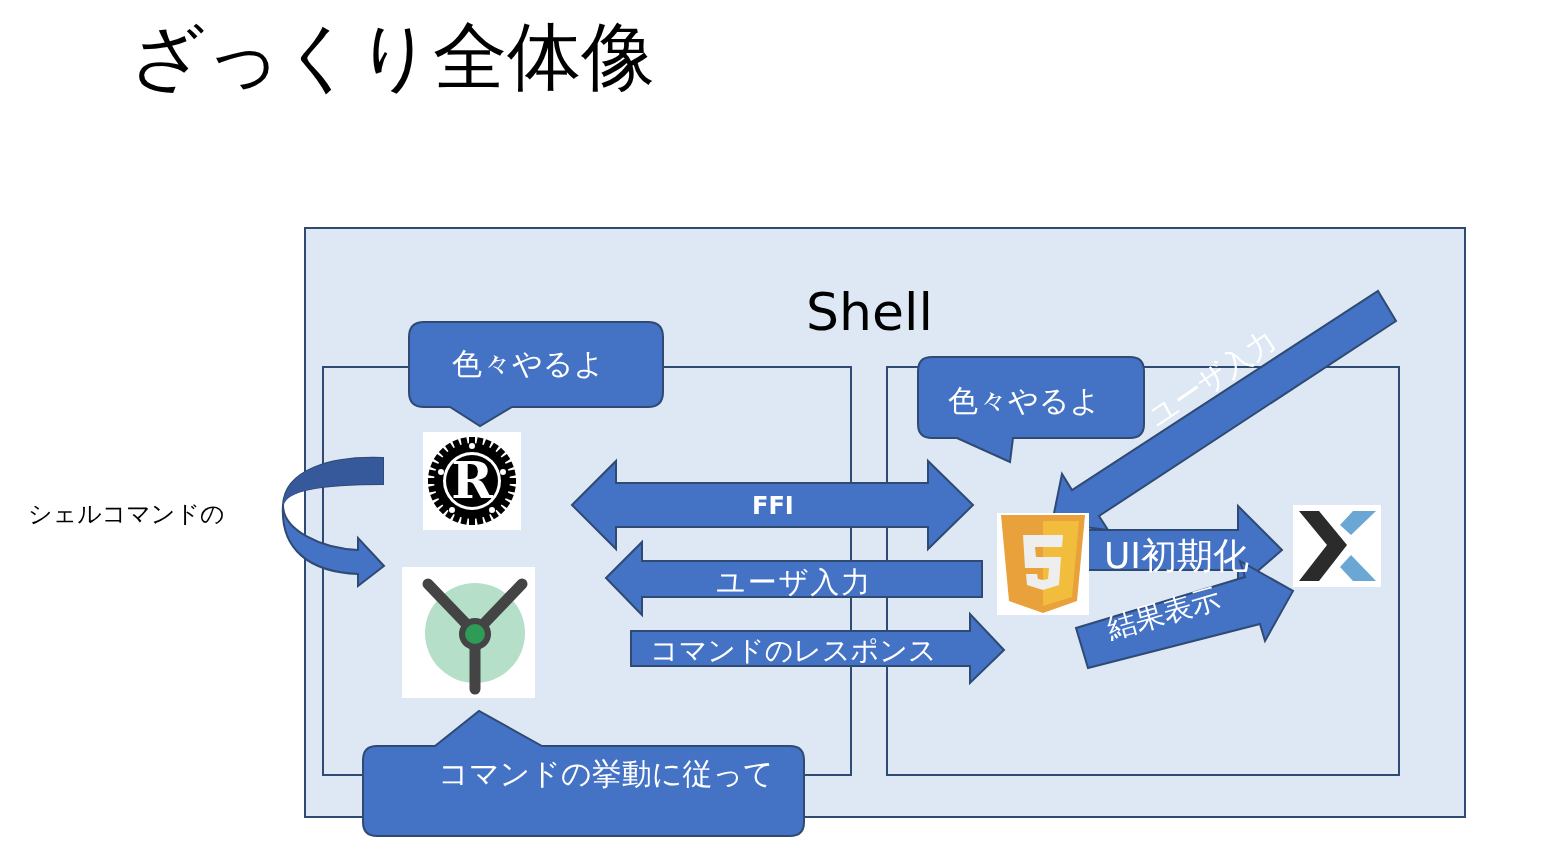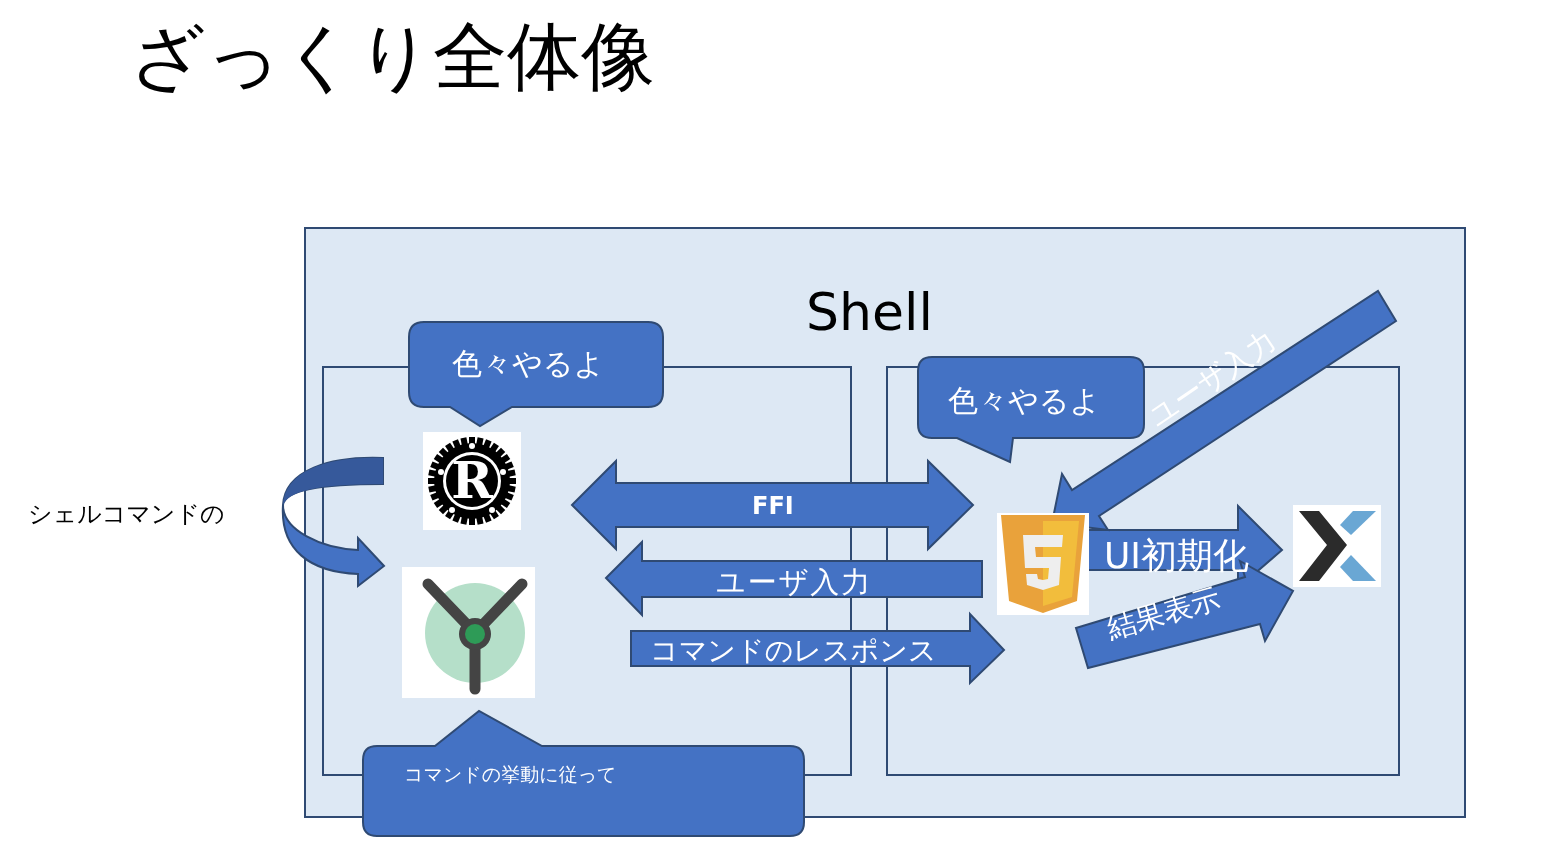--- a/index.html
+++ b/index.html
@@ -132,21 +132,21 @@
 <div class="logo" style="left:1293px;top:505px;width:88px;height:82px;">
   <svg width="88" height="82" viewBox="0 0 88 82">
     <polygon points="6,6 26,6 54,40 26,76 6,76 34,40" fill="#2b2b2b"></polygon>
     <polygon points="60,6 83,6 58,30 47,20" fill="#6aa7d4"></polygon>
     <polygon points="58,50 83,76 60,76 47,62" fill="#6aa7d4"></polygon>
   </svg>
 </div>
 
 <div class="txt" style="left:452px;top:344px;font-size:30px;">色々やるよ</div>
 <div class="txt" style="left:948px;top:381px;font-size:30px;">色々やるよ</div>
-<div class="txt" style="left:404px;top:754px;font-size:19px;line-height:40px;width:372px;">
+<div class="txt" style="left:420px;top:754px;font-size:30px;text-align:center;line-height:40px;width:372px;">
   <div>コマンドの挙動に従って</div>
 </div>
 
 <div class="txt" style="left:752px;top:492px;font-size:24px;font-weight:bold;">FFI</div>
 <div class="txt" style="left:716px;top:563px;font-size:29px;letter-spacing:2px;">ユーザ入力</div>
 <div class="txt" style="left:650px;top:632px;font-size:28px;">コマンドのレスポンス</div>
 <div class="txt" style="left:1104px;top:532px;font-size:36px;">UI初期化</div>
 <div class="txt" style="left:1108px;top:610px;font-size:29px;transform:rotate(-16deg);transform-origin:left center;">結果表示</div>
 <div class="txt" style="left:1152px;top:400px;font-size:29px;transform:rotate(-34deg);transform-origin:left center;">ユーザ入力</div>
 

